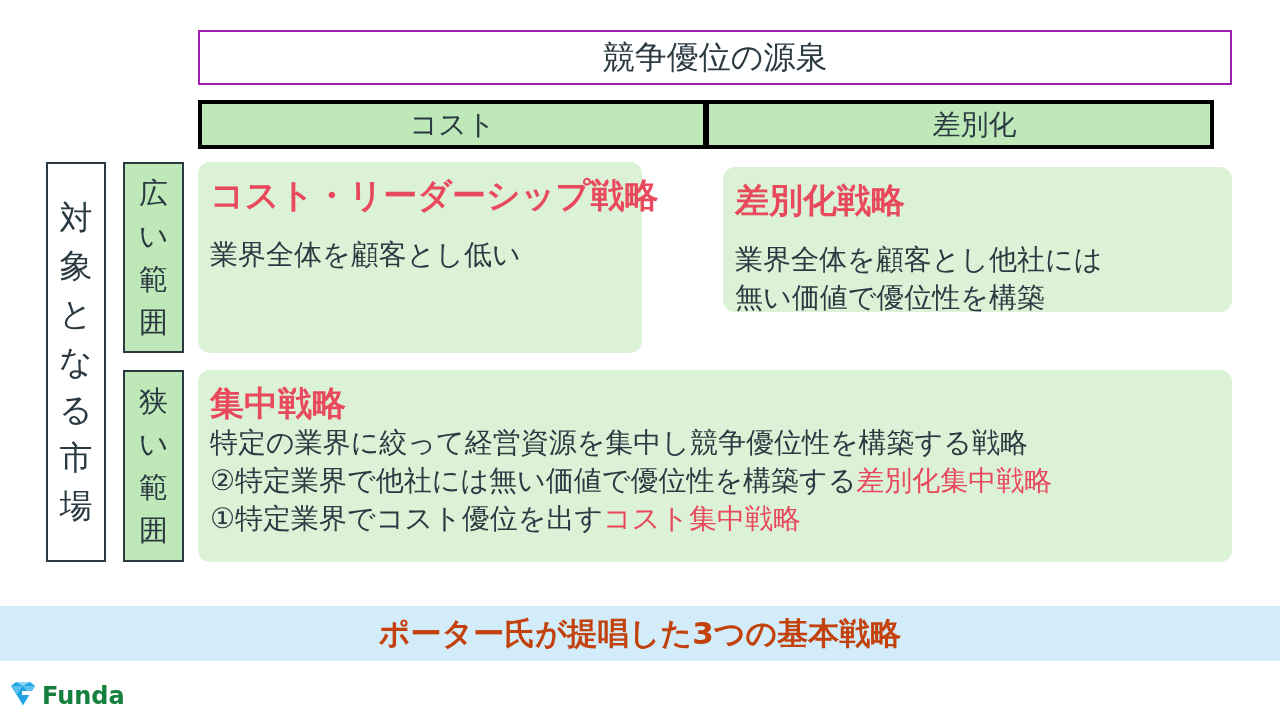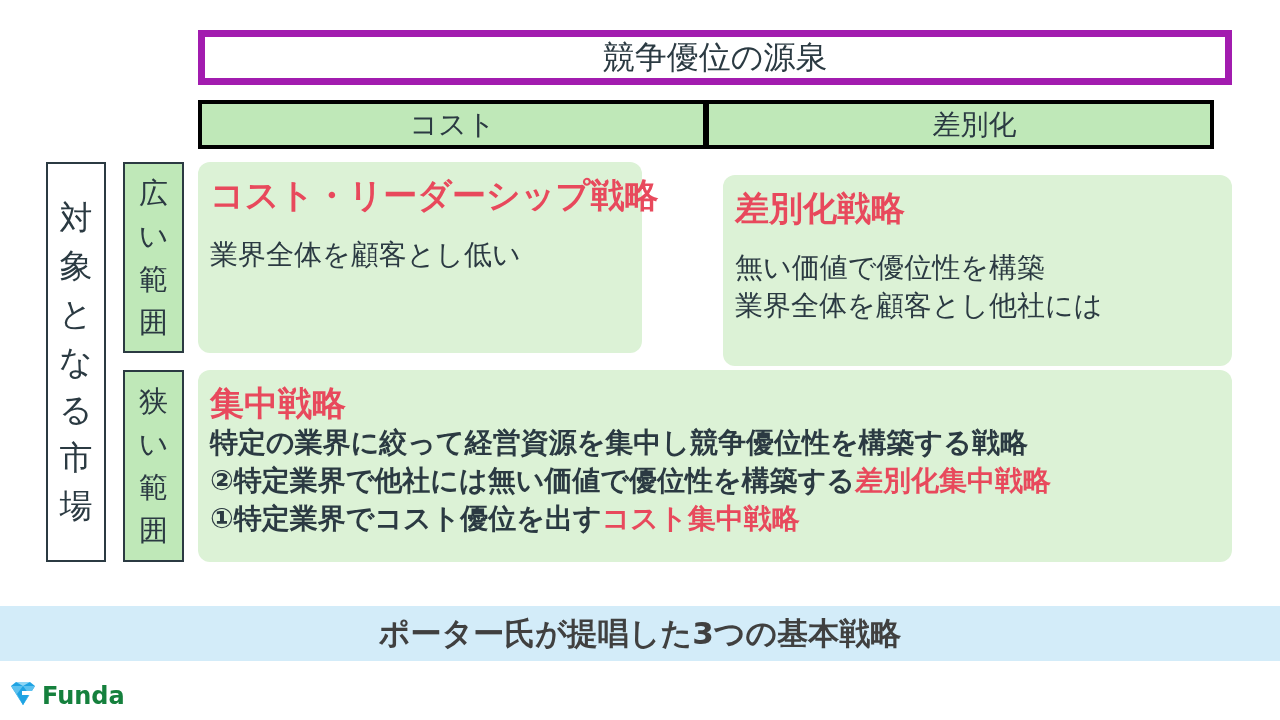--- a/index.html
+++ b/index.html
@@ -4,21 +4,21 @@
 <style>
   html, body { margin:0; padding:0; }
   body {
     width:1280px; height:720px; position:relative; overflow:hidden;
     background:#ffffff; color:#2b3a42;
     font-family:"DejaVu Sans","Liberation Sans",sans-serif;
   }
   .abs { position:absolute; box-sizing:border-box; }
   .header-box {
     left:198px; top:30px; width:1034px; height:55px;
-    border:7px solid #a21caf; background:#fff;
+    border:2px solid #a21caf; background:#fff;
     display:flex; align-items:center; justify-content:center;
     font-size:32px;
   }
   .col-head {
     top:100px; height:49px;
     border:4px solid #000000; background:#bfe8b8;
     display:flex; align-items:center; justify-content:center;
     font-size:28px;
   }
   .row-outer {
@@ -38,26 +38,26 @@
     background:#dcf2d6; border-radius:12px;
     padding:12px 12px;
   }
   .cell-title {
     color:#e8495c; font-weight:bold; font-size:34px; line-height:42px;
     margin:0; white-space:nowrap;
   }
   .cell-body {
     font-size:28px; line-height:38px; margin-top:20px; white-space:nowrap;
   }
-  .cell-body.tight { margin-top:0px; font-size:28px; line-height:38px;font-weight:bold; }
+  .cell-body.tight { margin-top:0px; font-size:28px; line-height:38px; }
   .red { color:#e8495c; }
   .footer-band {
     left:0; top:606px; width:1280px; height:55px; background:#d3ecf9;
     display:flex; align-items:center; justify-content:center;
-    font-size:31px; font-weight:bold; color:#404040;
+    font-size:31px; font-weight:bold; color:#c2410c;
   }
   .logo {
     left:10px; top:682px; height:28px; display:flex; align-items:center; gap:6px;
   }
   .logo-text { color:#15803d; font-weight:bold; font-size:24px; font-family:"DejaVu Sans",sans-serif; }
 </style>
 </head>
 <body>
 
 <div class="abs header-box">
@@ -94,25 +94,25 @@
   <span class="vchar">囲</span>
 </div>
 
 <div class="abs cell" style="left:198px;top:162px;width:444px;height:191px;">
   <div class="cell-title">コスト・リーダーシップ戦略</div>
   <div class="cell-body">
     <div>業界全体を顧客とし低い</div>
   </div>
 </div>
 
-<div class="abs cell" style="left:723px;top:175px;width:509px;height:191px;">
+<div class="abs cell" style="left:723px;top:167px;width:509px;height:145px;">
   <div class="cell-title">差別化戦略</div>
   <div class="cell-body">
+    <div>業界全体を顧客とし他社には</div>
     <div>無い価値で優位性を構築</div>
-    <div>業界全体を顧客とし他社には</div>
   </div>
 </div>
 
 <div class="abs cell" style="left:198px;top:370px;width:1034px;height:192px;">
   <div class="cell-title">集中戦略</div>
   <div class="cell-body tight">
     <div>特定の業界に絞って経営資源を集中し競争優位性を構築する戦略</div>
     <div>
       <span>②特定業界で他社には無い価値で優位性を構築する</span><span class="red">差別化集中戦略</span>
     </div>

